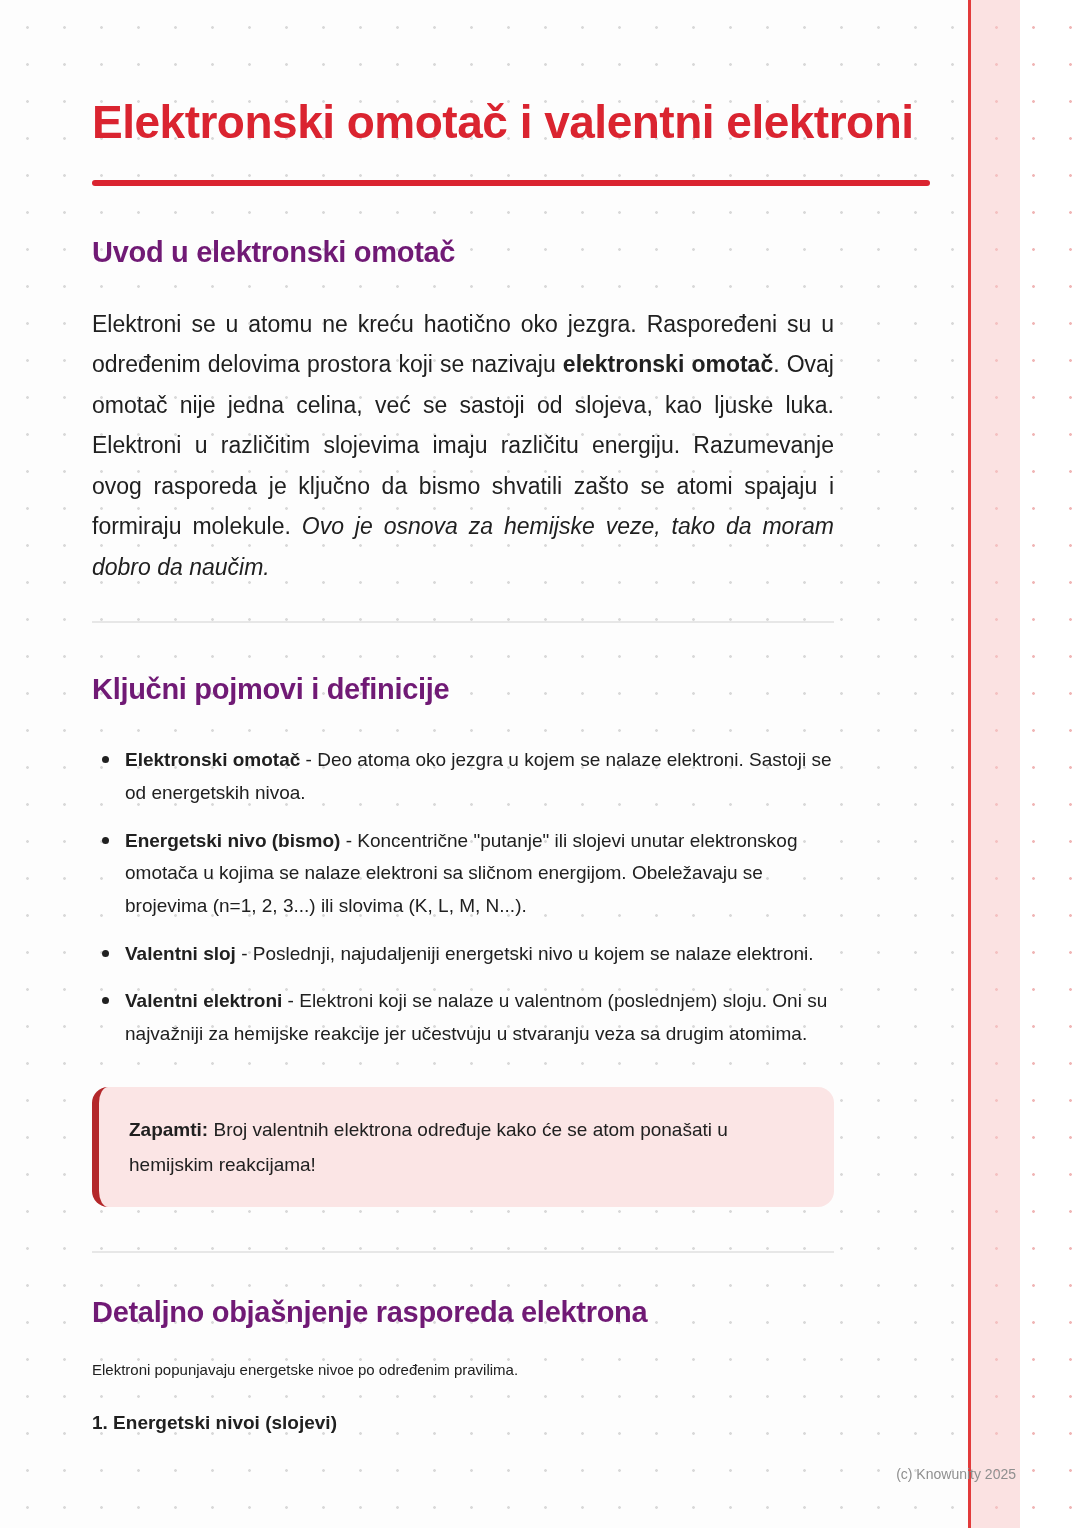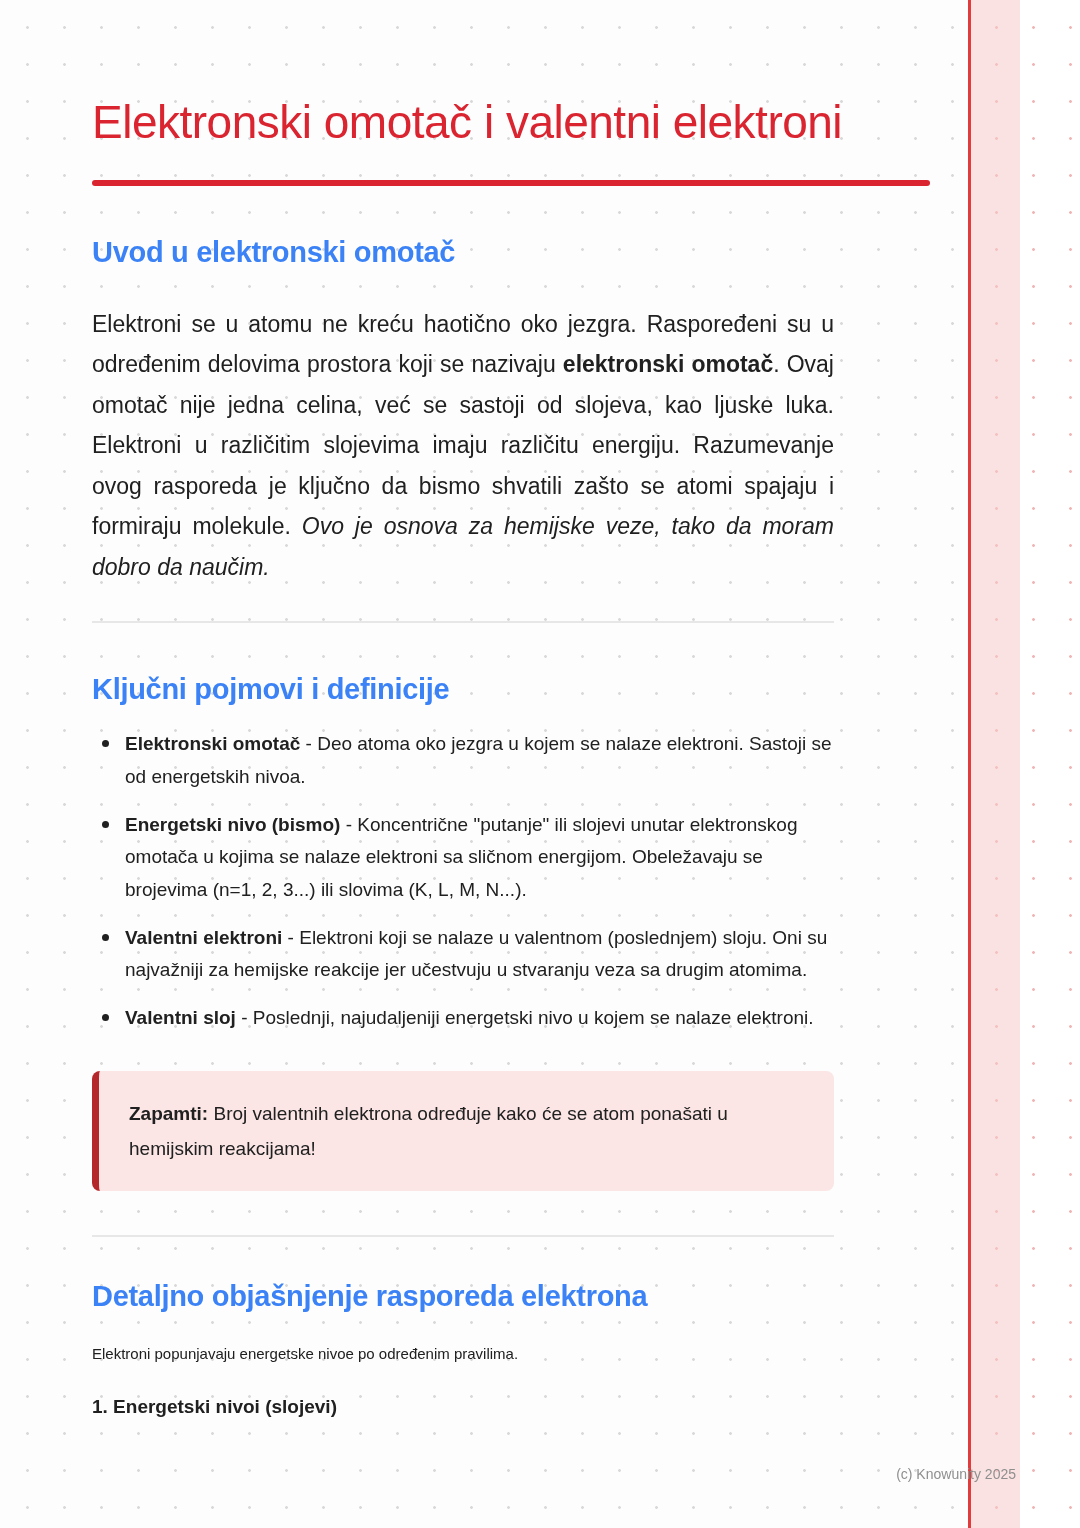--- a/index.html
+++ b/index.html
@@ -40,59 +40,59 @@
     left: 92px;
     top: 0;
     width: 742px;
   }
 
   .doc-title {
     margin: 94px 0 0 0;
     width: 880px;
     font-size: 46px;
     line-height: 1.26;
-    font-weight: normal;
+    font-weight: bold;
     letter-spacing: -0.5px;
     color: #da2430;
   }
 
   .title-rule {
     margin-top: 28px;
     width: 838px;
     height: 6px;
     background: #da2430;
     border-radius: 3px;
   }
 
   .section-heading {
     margin: 50px 0 0 0;
     font-size: 29px;
     font-weight: bold;
-    color: #3b82f6;
+    color: #701a75;
     letter-spacing: -0.3px;
   }
 
   .body-para {
     margin: 35px 0 0 0;
     font-size: 23px;
     line-height: 1.76;
     text-align: justify;
   }
   .body-para .b { font-weight: bold; }
   .body-para .i { font-style: italic; }
 
   .divider {
     margin-top: 34px;
     width: 742px;
     height: 2px;
     background: #e7e7e7;
   }
 
   ul.term-list {
-    margin: 22px 0 0 0;
+    margin: 38px 0 0 0;
     padding: 0;
     list-style: none;
   }
   ul.term-list li {
     position: relative;
     padding-left: 33px;
     margin-bottom: 15px;
     font-size: 19px;
     line-height: 1.72;
   }
@@ -106,21 +106,21 @@
     background: #202020;
   }
   ul.term-list li .term { font-weight: bold; }
 
   .callout {
     margin-top: 36px;
     width: 742px;
     box-sizing: border-box;
     background: #fbe5e5;
     border-left: 7px solid #b4282b;
-    border-radius: 8px;
+    border-radius: 16px;
     padding: 25px 30px;
     font-size: 19px;
     line-height: 1.85;
   }
   .callout .label { font-weight: bold; }
 
   .plain-para {
     margin: 28px 0 12px 0;
     font-size: 15px;
     line-height: 1.7;
@@ -166,25 +166,25 @@
     <li>
       <span class="bullet-dot"></span>
       <span class="term">Elektronski omotač</span><span> - Deo atoma oko jezgra u kojem se nalaze elektroni. Sastoji se od energetskih nivoa.</span>
     </li>
     <li>
       <span class="bullet-dot"></span>
       <span class="term">Energetski nivo (bismo)</span><span> - Koncentrične "putanje" ili slojevi unutar elektronskog omotača u kojima se nalaze elektroni sa sličnom energijom. Obeležavaju se brojevima (n=1, 2, 3...) ili slovima (K, L, M, N...).</span>
     </li>
     <li>
       <span class="bullet-dot"></span>
+      <span class="term">Valentni sloj</span><span> - Poslednji, najudaljeniji energetski nivo u kojem se nalaze elektroni.</span>
+    </li>
+    <li>
+      <span class="bullet-dot"></span>
       <span class="term">Valentni elektroni</span><span> - Elektroni koji se nalaze u valentnom (poslednjem) sloju. Oni su najvažniji za hemijske reakcije jer učestvuju u stvaranju veza sa drugim atomima.</span>
-    </li>
-    <li>
-      <span class="bullet-dot"></span>
-      <span class="term">Valentni sloj</span><span> - Poslednji, najudaljeniji energetski nivo u kojem se nalaze elektroni.</span>
     </li>
   </ul>
 
   <div class="callout">
     <span class="label">Zapamti:</span><span> Broj valentnih elektrona određuje kako će se atom ponašati u hemijskim reakcijama!</span>
   </div>
 
   <div class="divider" style="margin-top: 44px;"></div>
 
   <h2 class="section-heading" style="margin-top: 43px;">Detaljno objašnjenje rasporeda elektrona</h2>

